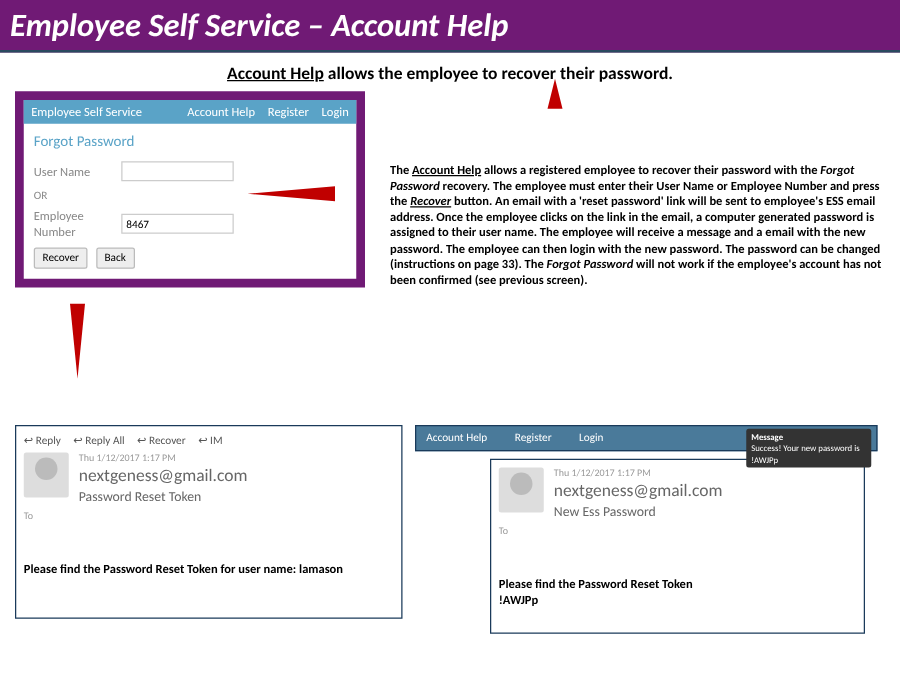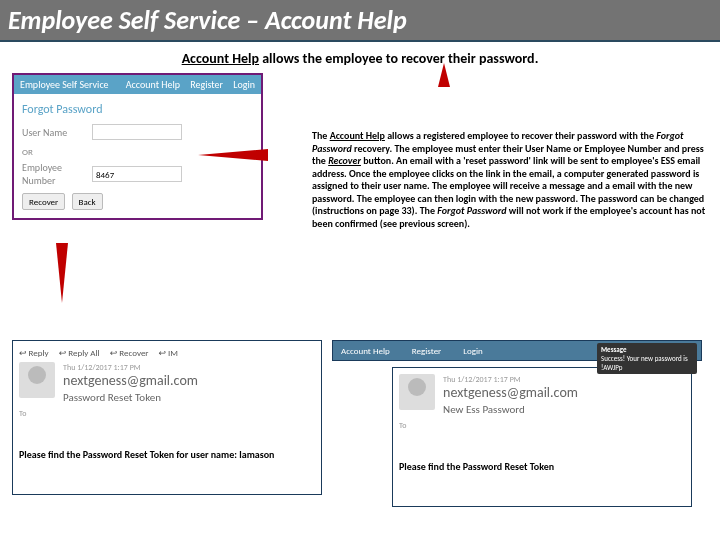--- a/index.html
+++ b/index.html
@@ -1,21 +1,21 @@
 <!DOCTYPE html>
 <html><head>
 <meta charset="utf-8">
 <style>
   * { box-sizing: border-box; margin: 0; padding: 0; }
   body { width: 720px; height: 540px; font-family: Calibri, Arial, sans-serif; background: #fff; position: relative; overflow: hidden; }
-  .title-bar { background: #737373; color: #fff; padding: 4px 8px; font-size: 26px; font-style: italic; font-weight: bold; border-bottom: 2px solid #2a4a5f; font-family: Calibri, Arial, sans-serif; }
+  .title-bar { background: #701a75; color: #fff; padding: 4px 8px; font-size: 26px; font-style: italic; font-weight: bold; border-bottom: 2px solid #2a4a5f; font-family: Calibri, Arial, sans-serif; }
   .subtitle { text-align: center; font-size: 14px; font-weight: bold; margin: 8px 0 6px 0; }
   .subtitle .u { text-decoration: underline; }
   .main { position: relative; padding: 0 12px; }
-  .app-shot { border: 2px solid #701a75; width: 251px; position: relative; background: #fff; }
+  .app-shot { border: 7px solid #701a75; width: 280px; position: relative; background: #fff; }
   .app-header { background: #5aa3c7; color: #fff; font-size: 10px; padding: 3px 6px; display: flex; justify-content: space-between; align-items: center; }
   .app-header .nav span { margin-left: 8px; }
   .app-body { padding: 8px; font-size: 10px; }
   .fp-title { color: #5aa3c7; font-size: 12px; margin-bottom: 8px; }
   .fld { display: flex; align-items: center; margin-bottom: 6px; }
   .fld label { width: 70px; color: #888; }
   .fld .input { border: 1px solid #ccc; height: 16px; width: 90px; padding: 0 3px; font-size: 9px; line-height: 16px; }
   .or { margin: 4px 0; color: #888; font-size: 9px; }
   .btns { margin-top: 6px; }
   .btns .b { display: inline-block; border: 1px solid #bbb; background: #eee; font-size: 9px; padding: 2px 6px; border-radius: 2px; margin-right: 4px; }
@@ -122,16 +122,17 @@
         <span class="avatar"></span>
         <span style="display:inline-block;vertical-align:top;">
           <div class="em-date">Thu 1/12/2017 1:17 PM</div>
           <div class="em-from">nextgeness@gmail.com</div>
           <div class="em-subj">New Ess Password</div>
         </span>
       </div>
       <div style="font-size:8px;color:#999;margin-top:4px;">To</div>
       <div class="em-body">
         <div>Please find the Password Reset Token</div>
+        <div>!AWJPp</div>
       </div>
     </div>
   </div>
 </div>
 
 </body></html>

